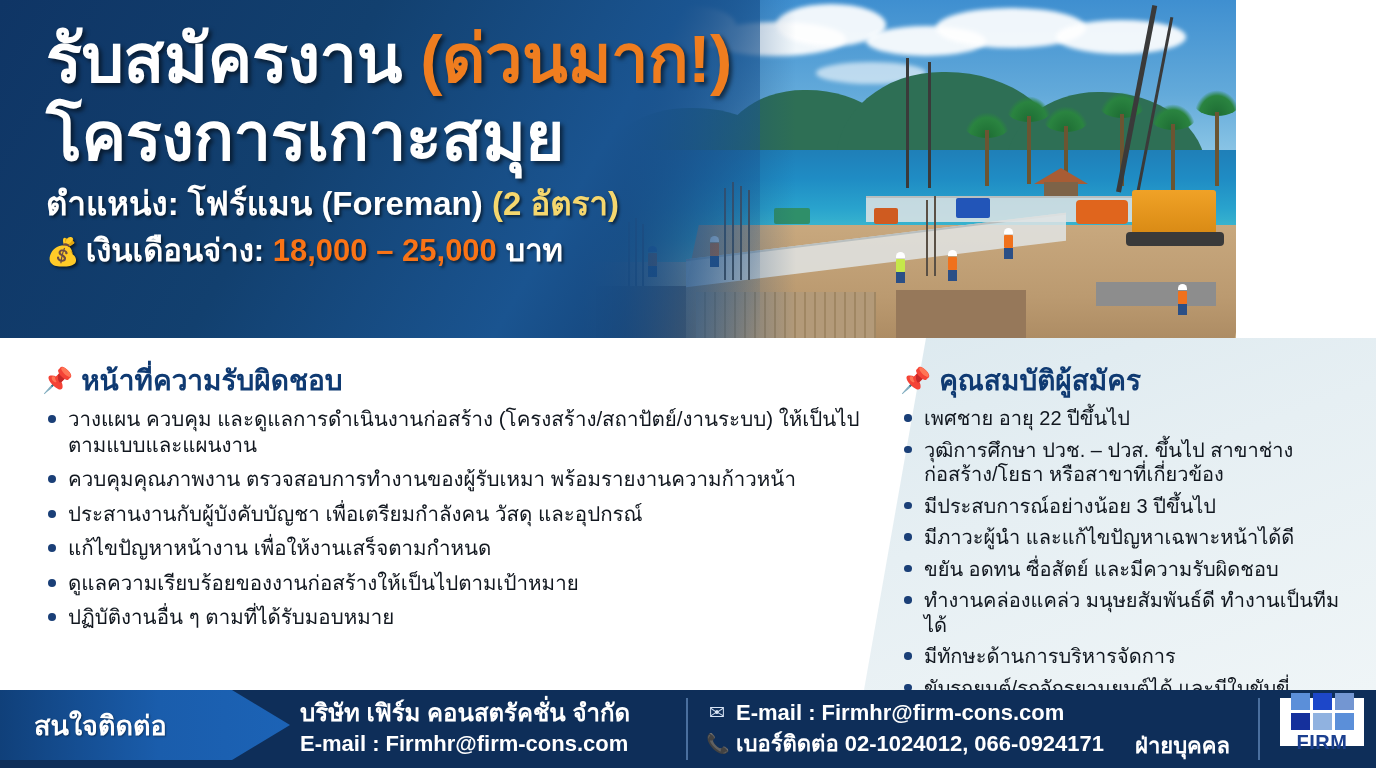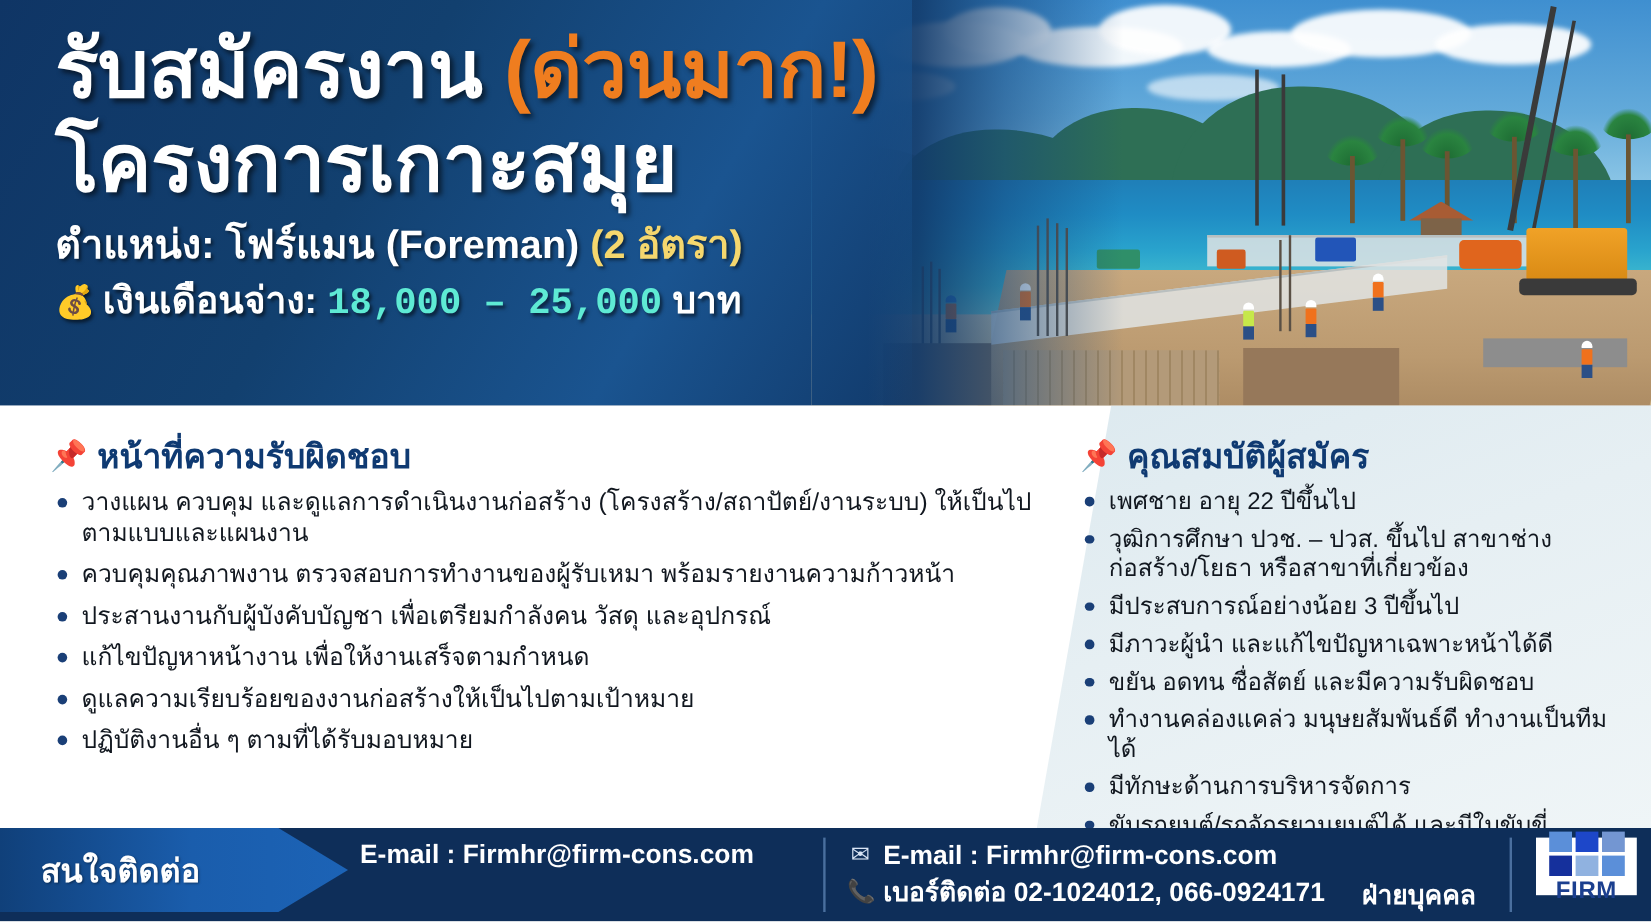--- a/index.html
+++ b/index.html
@@ -6,21 +6,21 @@
   html,body { width:1376px; height:768px; overflow:hidden; }
   body {
     font-family:"Liberation Sans","DejaVu Sans",sans-serif;
     background:#ffffff;
     position:relative;
   }
   #poster { position:relative; width:1376px; height:768px; overflow:hidden; background:#fff; }
 
   
   .header {
-    position:absolute; left:0; top:0; width:1376px; height:338px;
+    position:absolute; left:0; top:0; width:1236px; height:338px;
     background:#113a6b; overflow:hidden;
   }
   .hero-photo{
     position:absolute; right:0; top:0; width:700px; height:338px;
     overflow:hidden;
   }
   
   .sky{
     position:absolute;inset:0;
     background:linear-gradient(to bottom,#3f8fd0 0%,#63aada 28%,#8cc6e6 46%,#b9dcec 56%,#cfe7ef 62%,#cfe7ef 100%);
@@ -77,21 +77,21 @@
   .title-line .urgent{color:#ef7d1f;}
   .subtitle{
     margin-top:6px;font-size:33px;line-height:44px;font-weight:bold;color:#ffffff;
     text-shadow:2px 2px 3px rgba(0,0,0,.55);white-space:nowrap;
   }
   .subtitle .count{color:#f5d76e;}
   .salary{
     margin-top:4px;font-size:31px;line-height:42px;font-weight:bold;color:#ffffff;
     text-shadow:2px 2px 3px rgba(0,0,0,.55);white-space:nowrap;
   }
-  .salary .amount{color:#5eead4;font-family:Liberation Mono, monospace;}
+  .salary .amount{color:#f97316;}
   .moneybag{font-size:27px;margin-right:6px;}
 
   
   .bodywrap{
     position:absolute;left:0;top:338px;width:1376px;height:352px;
     background:#ffffff;overflow:hidden;
   }
   .right-panel{
     position:absolute;right:0;top:0;width:560px;height:352px;
     background:linear-gradient(160deg,#dce9ef 0%,#e6eff3 45%,#eff5f7 100%);
@@ -337,20 +337,21 @@
       </ul>
     </div>
   </div>
 
   <div class="footer">
     <div class="footer-left">
       <span>สนใจติดต่อ</span>
     </div>
 
     <div class="footer-company">
+      <div class="fc-line1">บริษัท เฟิร์ม คอนสตรัคชั่น จำกัด</div>
       <div class="fc-line2">E-mail  : Firmhr@firm-cons.com</div>
     </div>
 
     <div class="vdiv"></div>
 
     <div class="footer-contact">
       <div class="fcrow">
         <span class="ic" style="color:#d8e4f5;">✉</span>
         <span class="tx">E-mail : Firmhr@firm-cons.com</span>
       </div>

